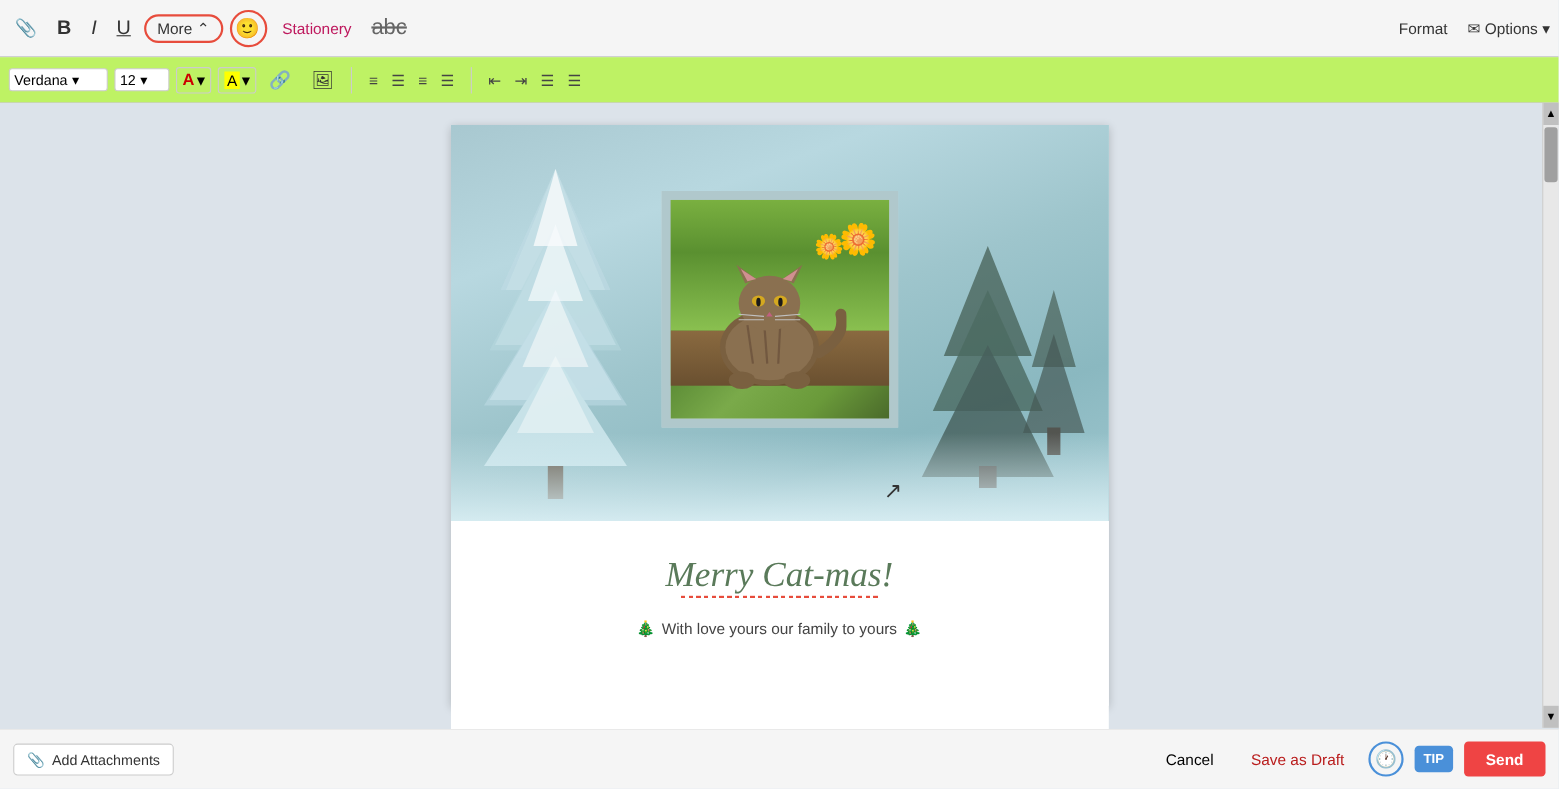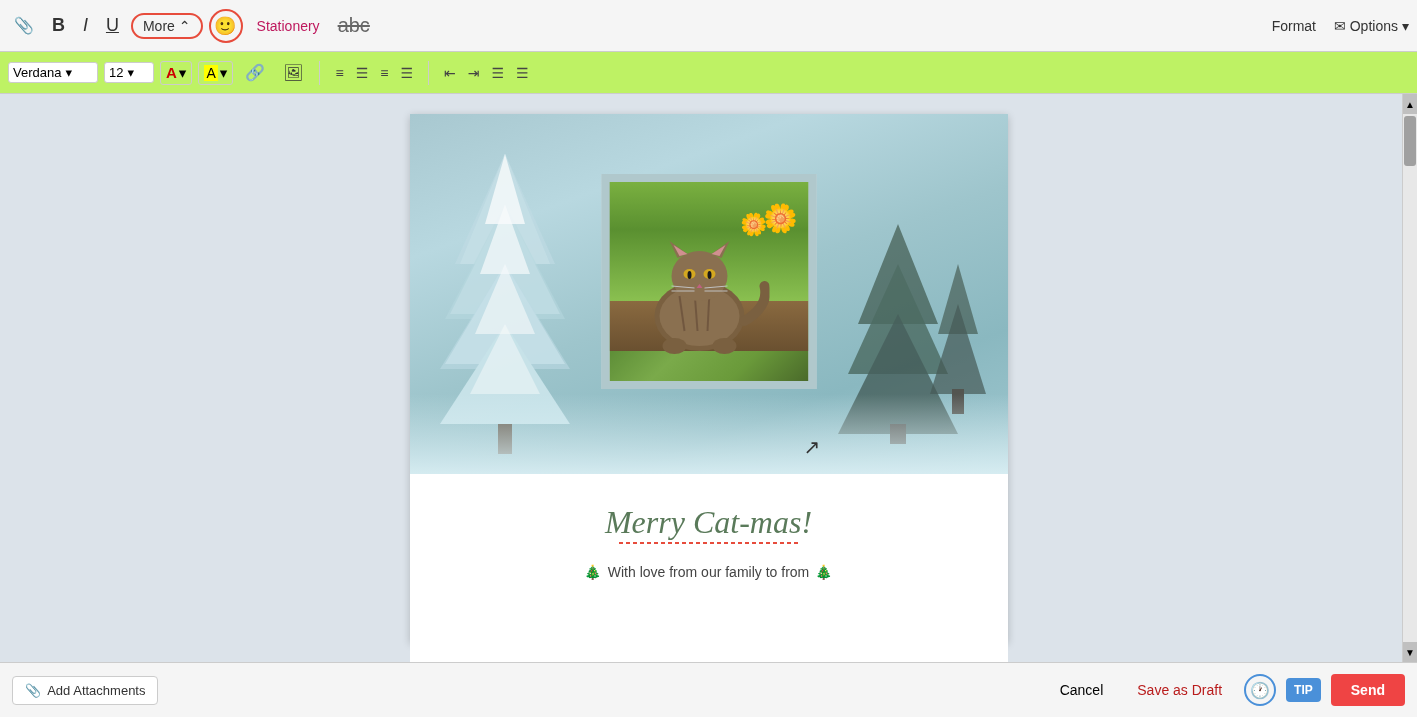--- a/index.html
+++ b/index.html
@@ -554,21 +554,21 @@
       <div class="cursor-arrow">↗</div>
     </div>
 
     <div class="email-body">
       <div class="merry-catmas">
         <span>Merry Cat-mas!</span>
         <span class="red-underline"></span>
       </div>
       <div class="love-line">
         <span>🎄</span>
-        <span>With love from our family to from</span>
+        <span>With love yours our family to yours</span>
         <span>🎄</span>
       </div>
     </div>
   </div>
 
   <div style="position:absolute;right:0;top:0;width:15px;height:100%;background:#e8e8e8;border-left:1px solid #ccc;">
     <div style="position:absolute;top:0;left:0;right:0;height:20px;background:#c0c0c0;display:flex;align-items:center;justify-content:center;cursor:pointer;font-size:10px;">▲</div>
     <div style="position:absolute;top:22px;left:1px;right:1px;height:50px;background:#a0a0a0;border-radius:3px;"></div>
     <div style="position:absolute;bottom:0;left:0;right:0;height:20px;background:#c0c0c0;display:flex;align-items:center;justify-content:center;cursor:pointer;font-size:10px;">▼</div>
   </div>

